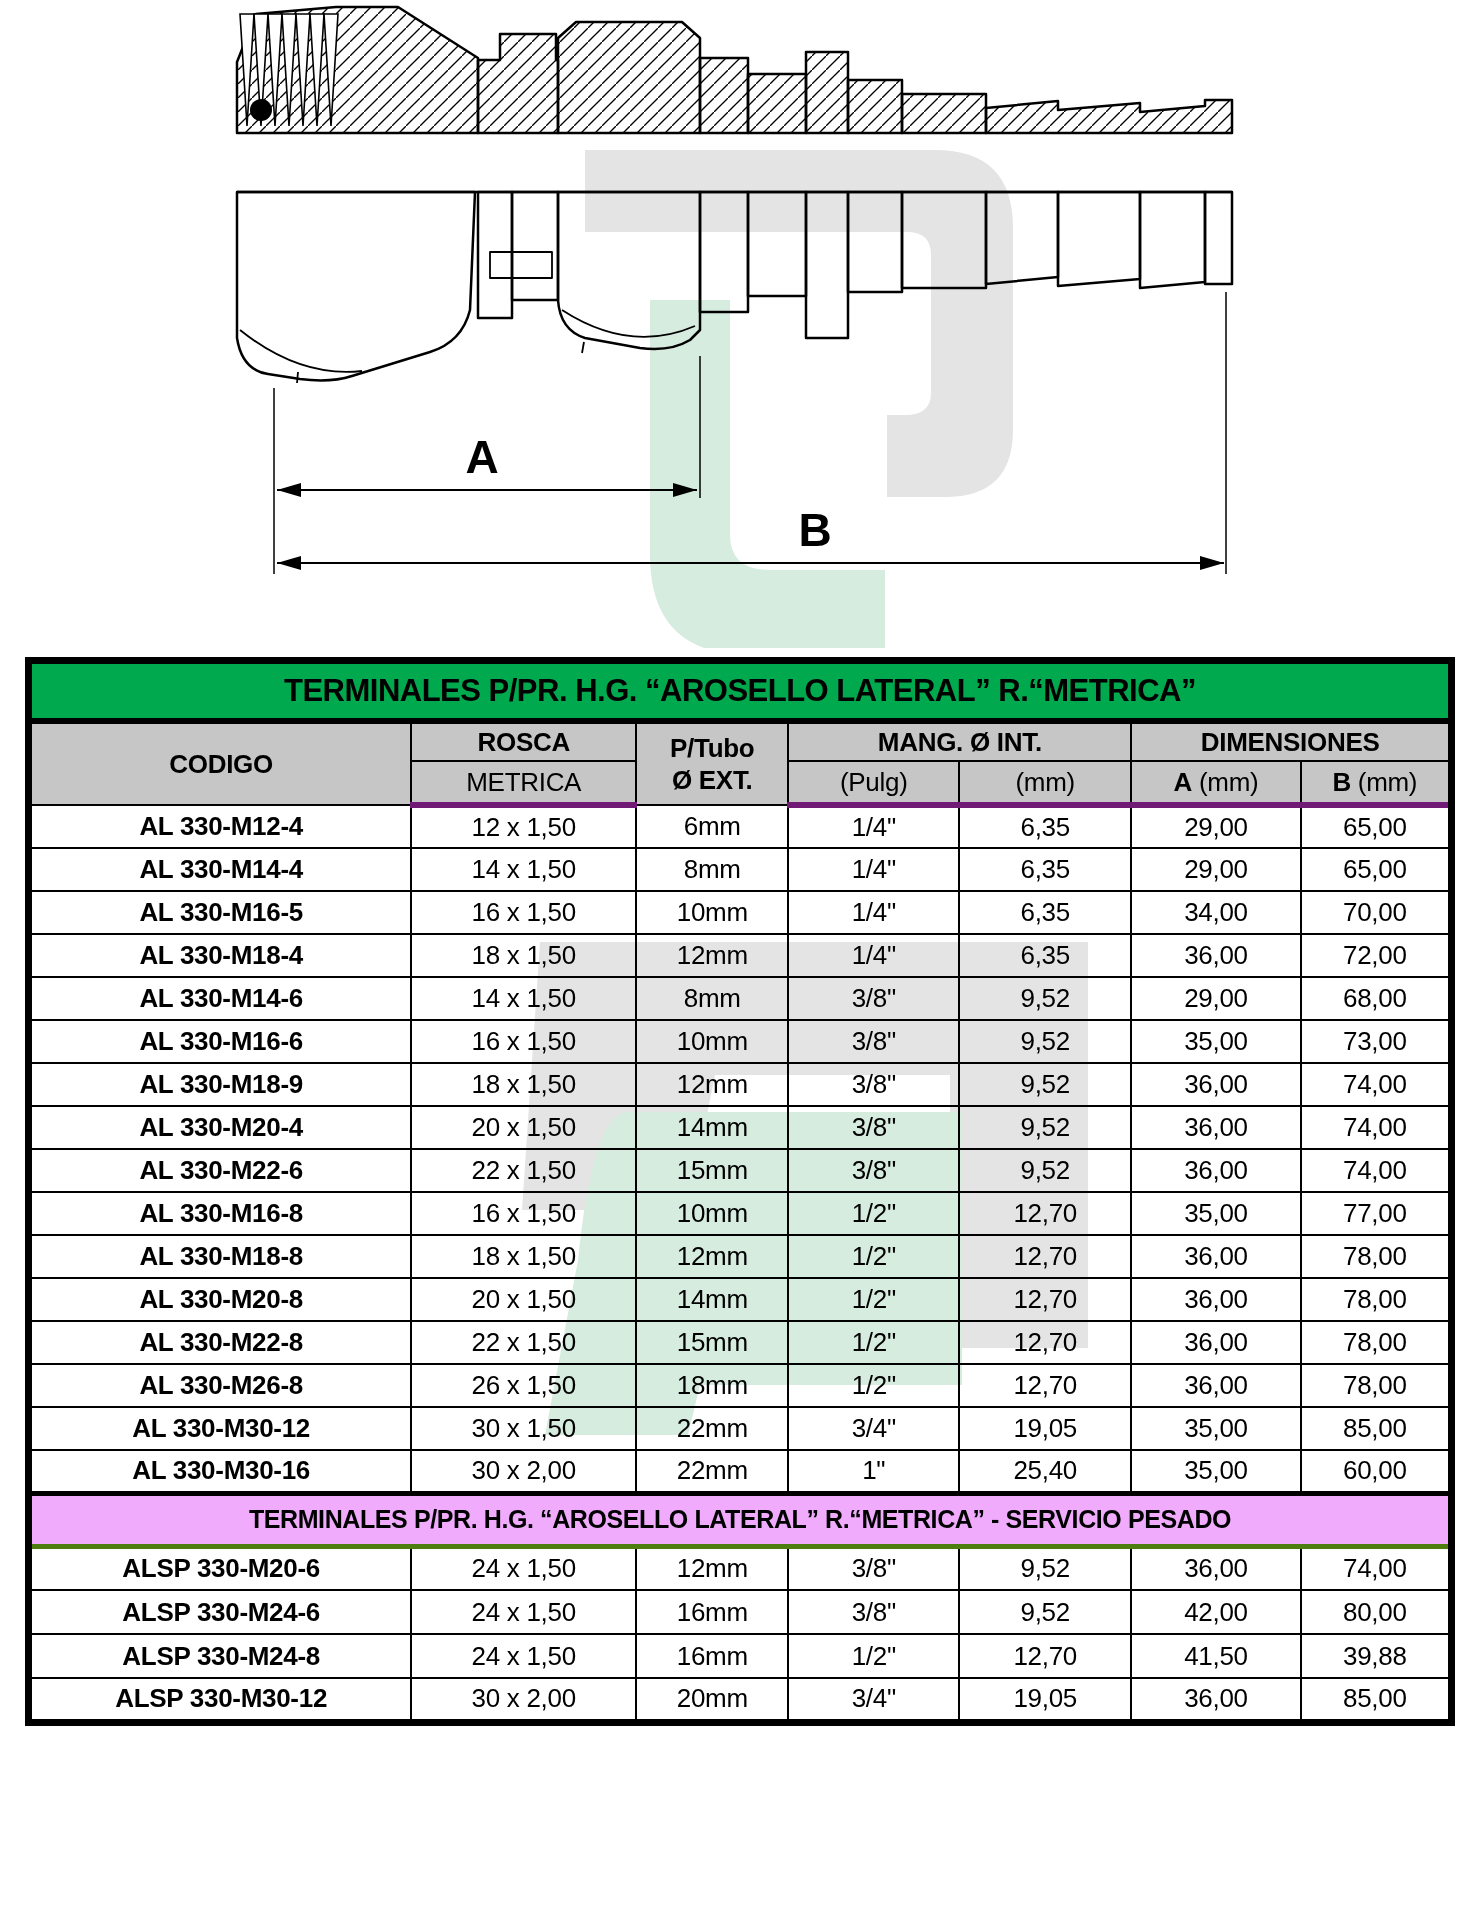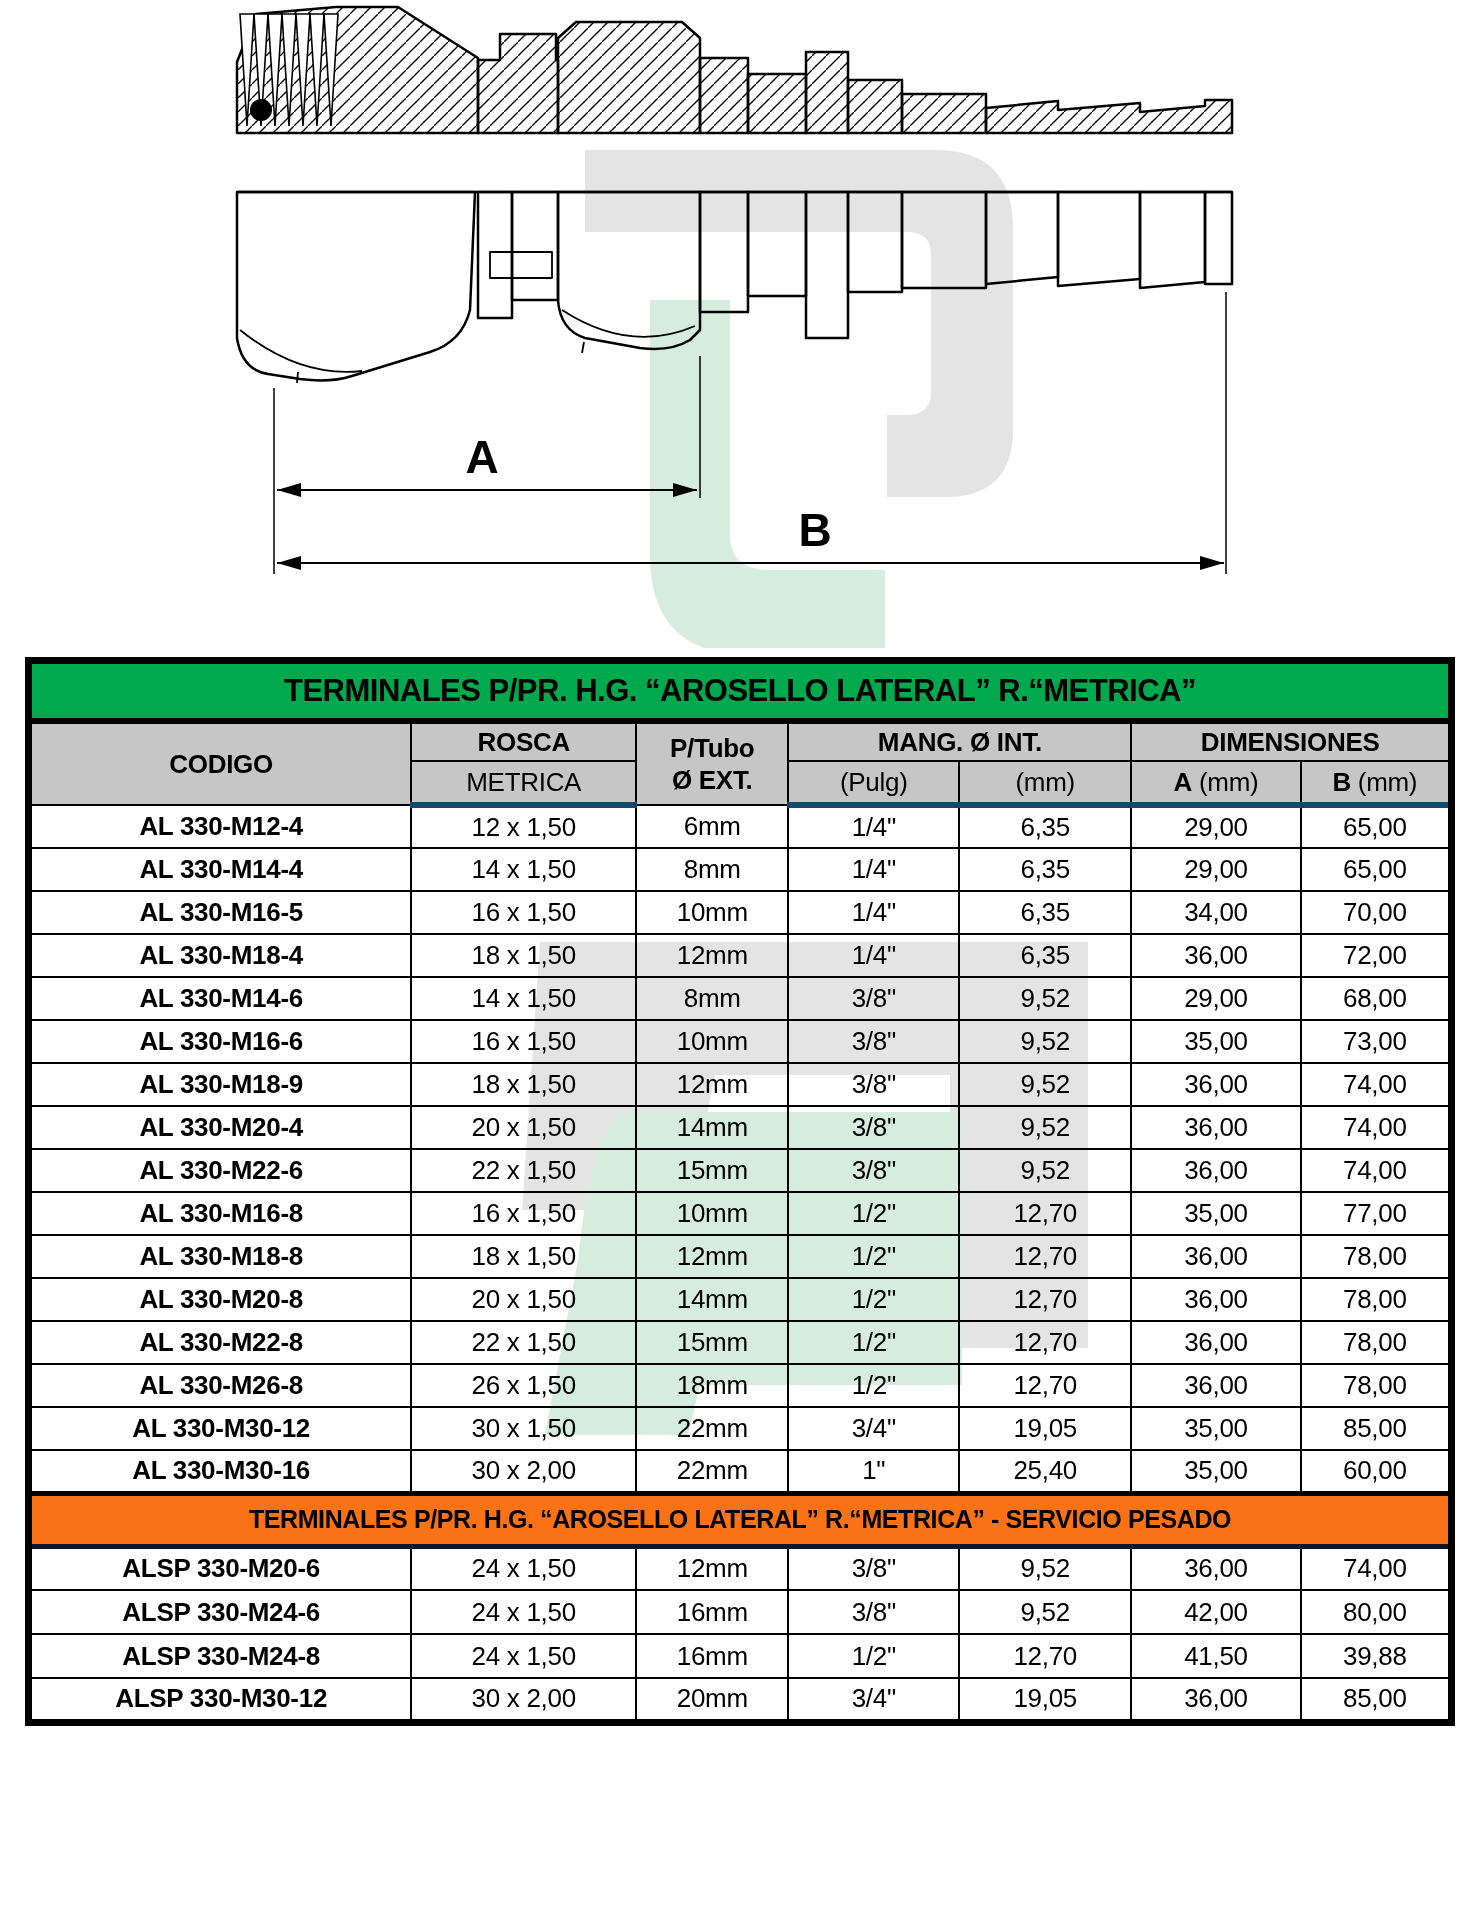--- a/index.html
+++ b/index.html
@@ -15,31 +15,31 @@
   
   .table-wrap{position:absolute;left:25px;top:657px;width:1430px;z-index:1;}
   table.spec{border-collapse:collapse;width:1430px;table-layout:fixed;
              border:7px solid #000;}
   table.spec td,table.spec th{border:2px solid #000;text-align:center;vertical-align:middle;
              padding:0;background:transparent;letter-spacing:-0.3px;}
   tr.banner td{background:var(--green);color:#000000;font-weight:bold;font-size:31px;
              height:54px;border-bottom:6px solid #000;letter-spacing:-0.5px;}
   tr.h1 th,tr.h2 th{background:#c6c6c6;font-size:26px;}
   tr.h1{height:40px;}
-  tr.h2 th{height:40px;border-bottom:6px solid #0c4a6e;}
+  tr.h2 th{height:40px;border-bottom:6px solid #701a75;}
   th.b{font-weight:bold;}
   th.r{font-weight:normal;}
   .two-line{line-height:1.25;}
   td.codigo, th.codigo{border-right-width:4px;}
   tbody.sec1 tr{height:43px;}
   tbody.sec2 tr{height:44px;}
   tbody td{font-size:26px;font-weight:normal;}
   tbody td.codigo{font-weight:bold;}
-  tr.subhead td{background:#f97316;font-weight:bold;font-size:25px;height:48px;
-             border-top:5px solid #000;border-bottom:5px solid #0f172a;letter-spacing:-0.4px;}
+  tr.subhead td{background:#f0abfc;font-weight:bold;font-size:25px;height:48px;
+             border-top:5px solid #000;border-bottom:5px solid #4d7c0f;letter-spacing:-0.4px;}
   .mixed-normal{font-weight:normal;}
 </style>
 </head>
 <body>
 
 <div class="page">
 
   <svg class="wm-table" viewBox="0 0 1480 1906" xmlns="http://www.w3.org/2000/svg" aria-hidden="true">
     <path fill="#e4e4e4" d="M540,942 L1088,942 L1088,1348 L950,1348 L950,1075 L715,1075 L688,1210 L522,1210 Z"></path>
     <path fill="#d6ecdf" d="M625,1112 L962,1112 L962,1385 L700,1385 L688,1435 L545,1435 L578,1260 Q592,1120 625,1112 Z"></path>

